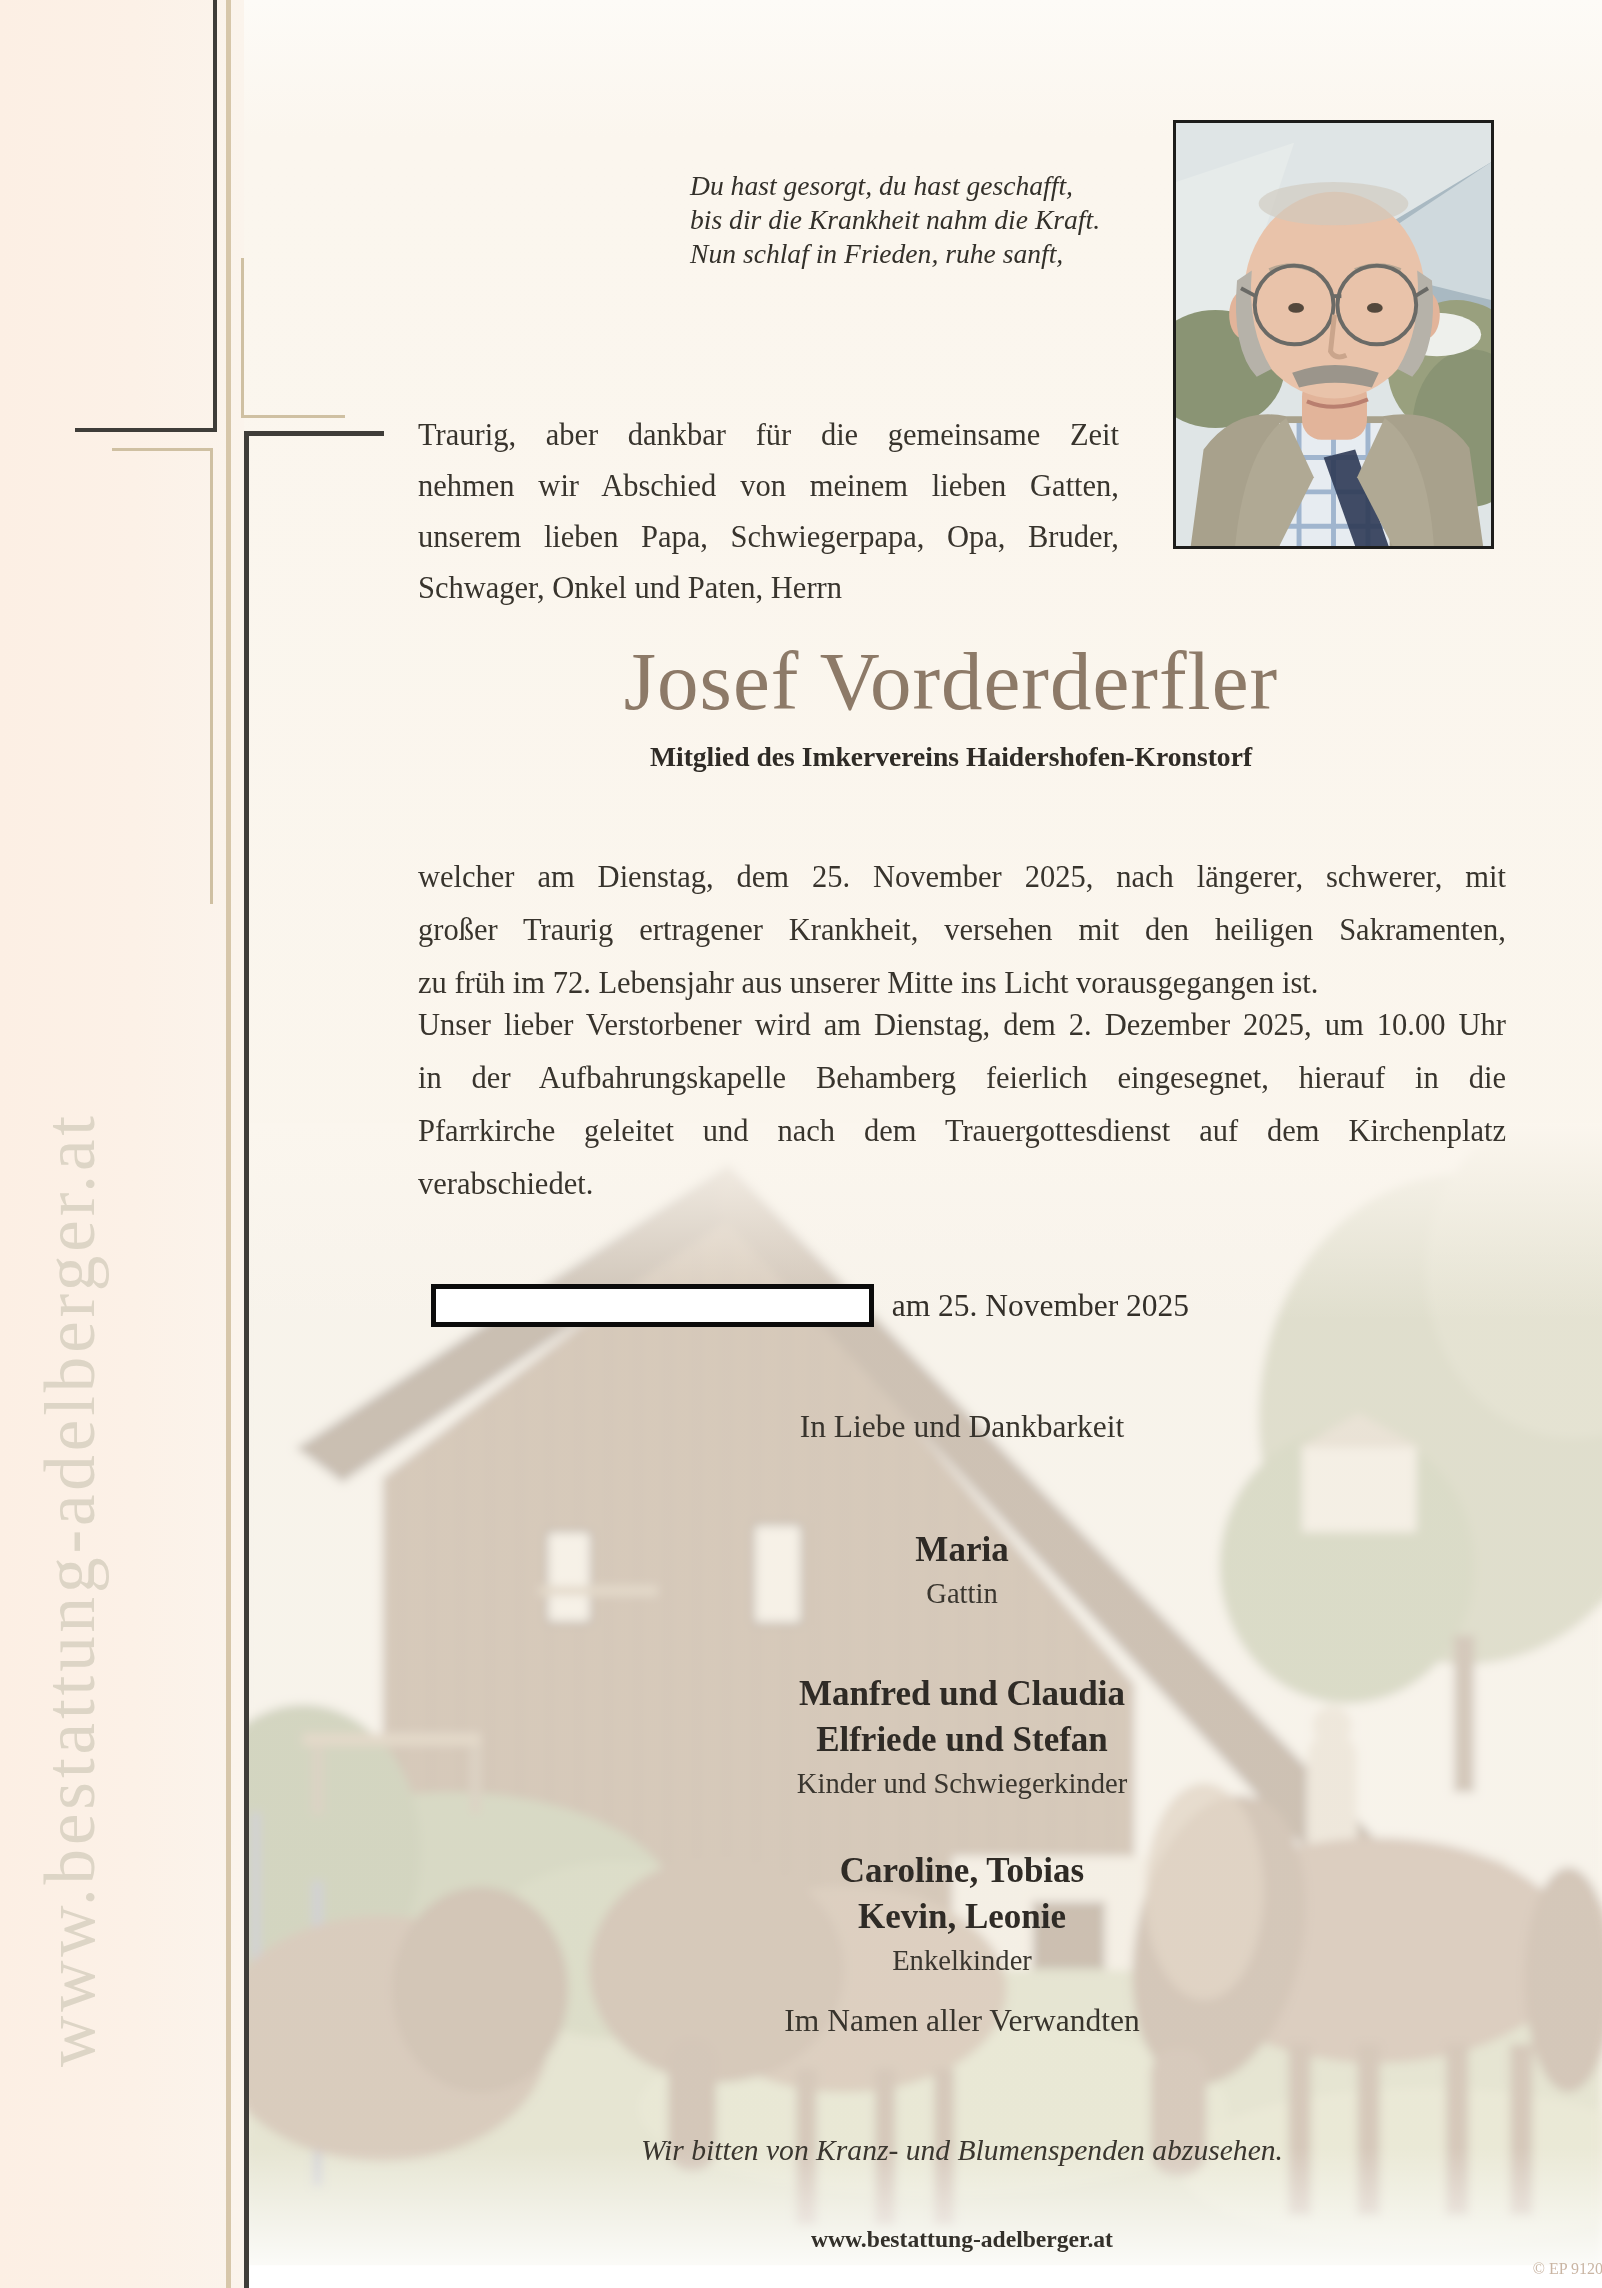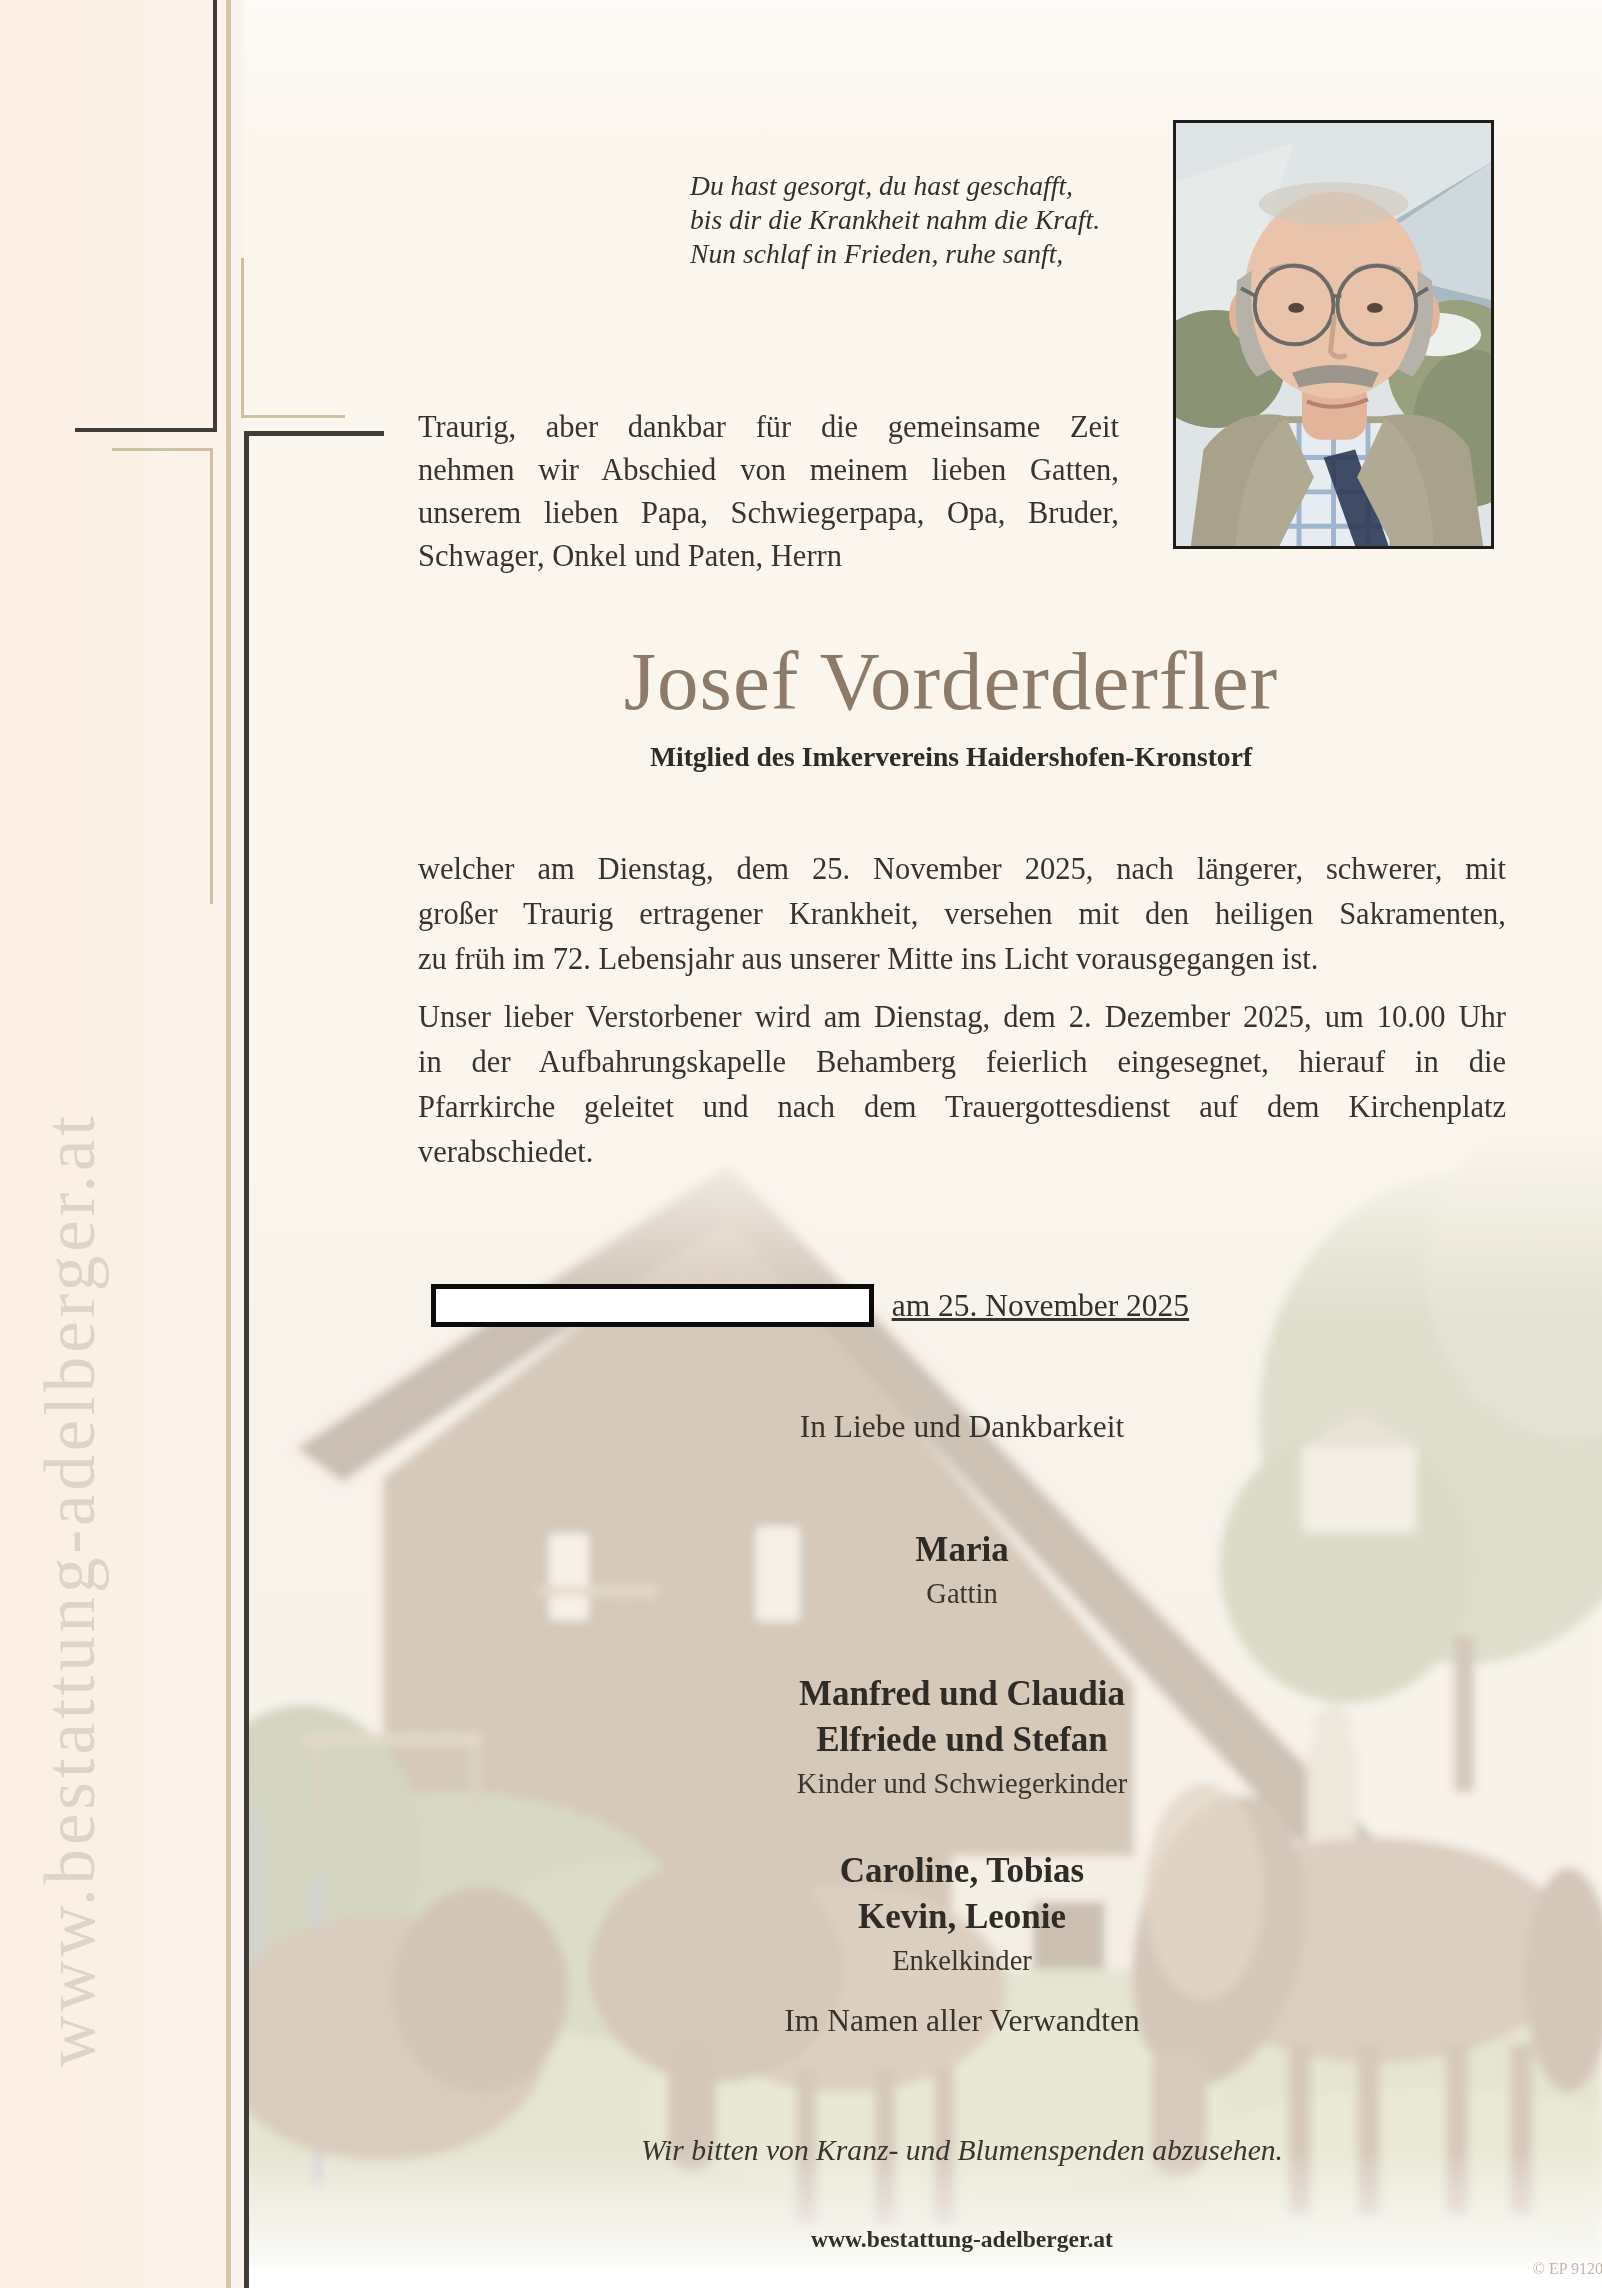--- a/index.html
+++ b/index.html
@@ -32,36 +32,36 @@
     border:3px solid #1d1d1b;box-sizing:border-box;background:#dfe5e6;z-index:4;
   }
   .portrait svg{display:block;width:100%;height:100%;}
   .quote{
     position:absolute;left:690px;top:169px;width:502px;
     font-style:italic;font-size:27.6px;line-height:34px;
     color:#33302a;z-index:5;
   }
   .qline{display:block;white-space:nowrap;}
   .jpara{z-index:5;position:absolute;}
-  .jline{display:block;text-align:justify;text-align-last:justify;}
+  .jline{display:block;text-align:justify;text-align-last:justify;margin-top:8px;}
   .jline.last{text-align-last:left;}
   .intro{left:418px;top:406px;width:701px;font-size:30.5px;line-height:43px;}
   .name{
     position:absolute;left:296px;top:632px;width:1310px;text-align:center;
     font-size:83px;line-height:99px;color:#8d7a68;z-index:5;letter-spacing:1px;
   }
   .membership{
     position:absolute;left:296px;top:741px;width:1310px;text-align:center;
     font-size:27.6px;font-weight:bold;color:#2f2b26;z-index:5;
   }
   .p1{left:418px;top:847px;width:1088px;font-size:30.5px;line-height:45px;}
   .p2{left:418px;top:995px;width:1088px;font-size:30.5px;line-height:45px;}
   .p3{position:absolute;left:418px;top:1184px;width:1113px;font-size:30.5px;z-index:5;}
   .date-row{
-    position:absolute;left:431px;top:1284px;display:flex;align-items:center;z-index:5;text-decoration:underline;
+    position:absolute;left:431px;top:1284px;display:flex;align-items:center;z-index:5;
   }
   .redaction{
     display:inline-block;width:433px;height:33px;background:#ffffff;
     border:5.9px solid #0b0b0b;
   }
   .date-text{font-size:31.5px;margin-left:17.7px;color:#332f29;}
   .center-col{position:absolute;left:248px;width:1428px;text-align:center;z-index:5;}
   .closing{top:1409px;font-size:31.5px;}
   .family-group .fname{display:block;font-weight:bold;font-size:35px;line-height:46px;color:#2f2b26;}
   .family-group .frel{display:block;font-size:28.6px;line-height:35px;margin-top:3px;color:#3a362f;}

